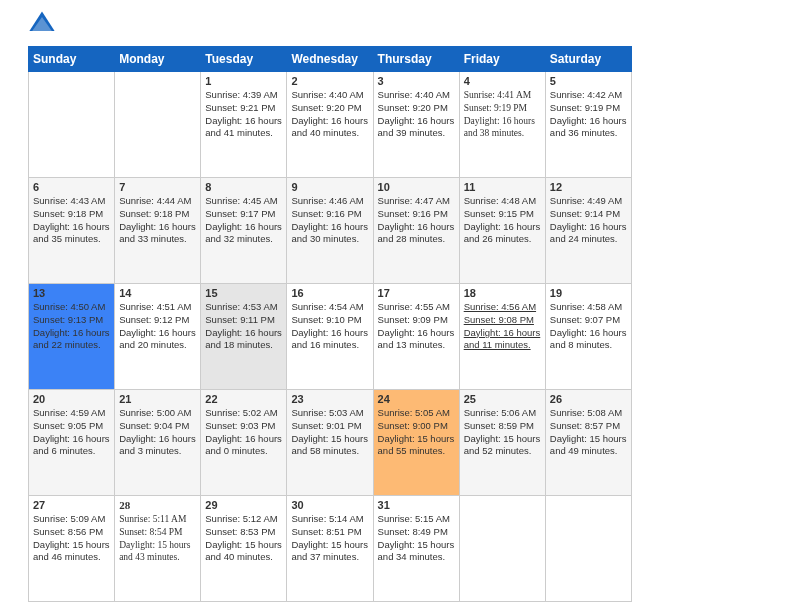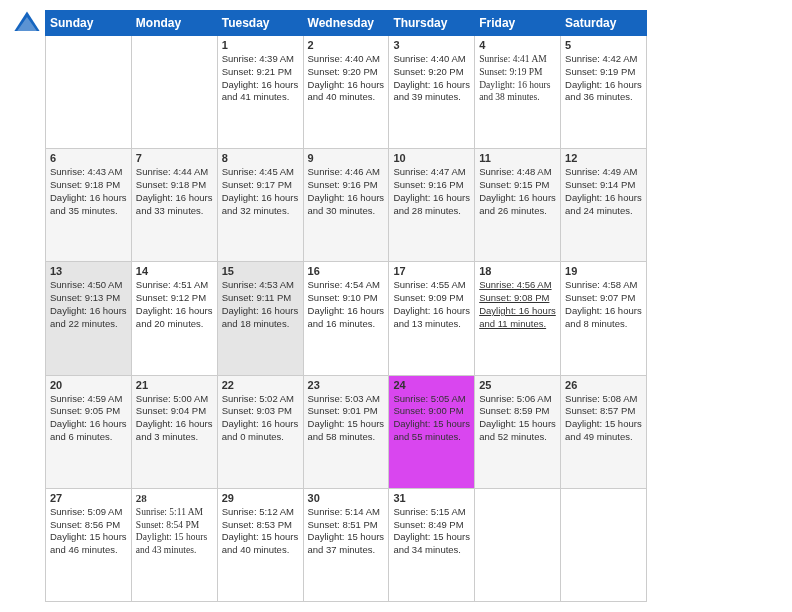--- a/index.html
+++ b/index.html
@@ -6,23 +6,23 @@
     body {
       font-family: Arial, sans-serif;
       background: #fff;
       width: 792px;
       height: 612px;
       overflow: hidden;
     }
     .page {
       width: 660px;
       height: 612px;
-      padding: 10px 13px;
+      padding: 10px 28px;
       display: flex;
-      flex-direction: row;
+      flex-direction: column;
     }
     .header {
       display: flex;
       justify-content: space-between;
       align-items: flex-start;
       margin-bottom: 8px;
     }
     .logo {
       display: flex;
       align-items: center;
@@ -209,21 +209,21 @@
           </td>
           <td style="background-color: rgb(245, 245, 245);">
             <span class="day-num">12</span>
             <div class="cell-text" style="white-space: pre-line;">Sunrise: 4:49 AM
 Sunset: 9:14 PM
 Daylight: 16 hours
 and 24 minutes.</div>
           </td>
         </tr>
         <tr>
-          <td style="background-color: #e5e5e5; margin-top: 12px;">
+          <td style="background-color: #3b82f6; margin-top: 12px;">
             <span class="day-num">13</span>
             <div class="cell-text" style="white-space: pre-line;">Sunrise: 4:50 AM
 Sunset: 9:13 PM
 Daylight: 16 hours
 and 22 minutes.</div>
           </td>
           <td style="background-color: rgb(255, 255, 255);">
             <span class="day-num">14</span>
             <div class="cell-text" style="white-space: pre-line;">Sunrise: 4:51 AM
 Sunset: 9:12 PM
@@ -288,21 +288,21 @@
 Daylight: 16 hours
 and 0 minutes.</div>
           </td>
           <td style="background-color: rgb(245, 245, 245);">
             <span class="day-num">23</span>
             <div class="cell-text" style="white-space: pre-line;">Sunrise: 5:03 AM
 Sunset: 9:01 PM
 Daylight: 15 hours
 and 58 minutes.</div>
           </td>
-          <td style="background-color: #d946ef;">
+          <td style="background-color: #fdba74;">
             <span class="day-num">24</span>
             <div class="cell-text" style="white-space: pre-line;">Sunrise: 5:05 AM
 Sunset: 9:00 PM
 Daylight: 15 hours
 and 55 minutes.</div>
           </td>
           <td style="background-color: rgb(245, 245, 245);">
             <span class="day-num">25</span>
             <div class="cell-text" style="white-space: pre-line;">Sunrise: 5:06 AM
 Sunset: 8:59 PM

